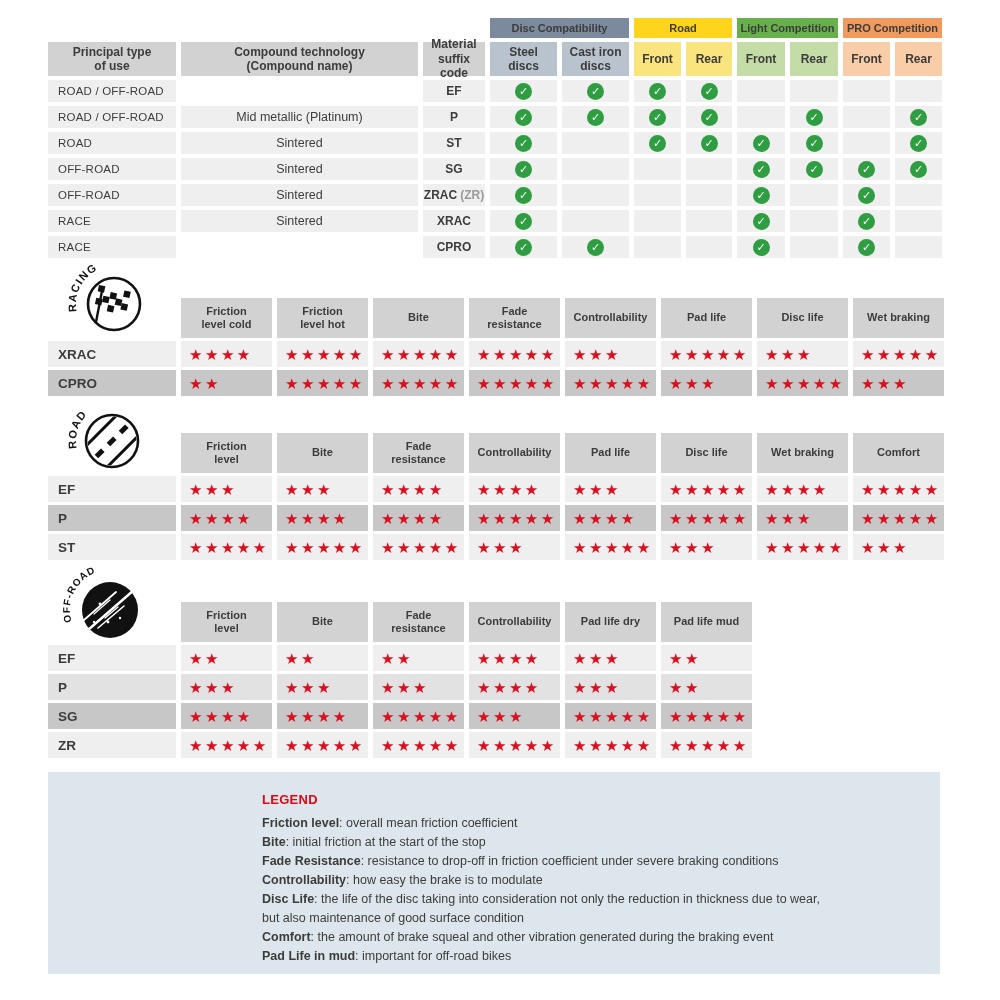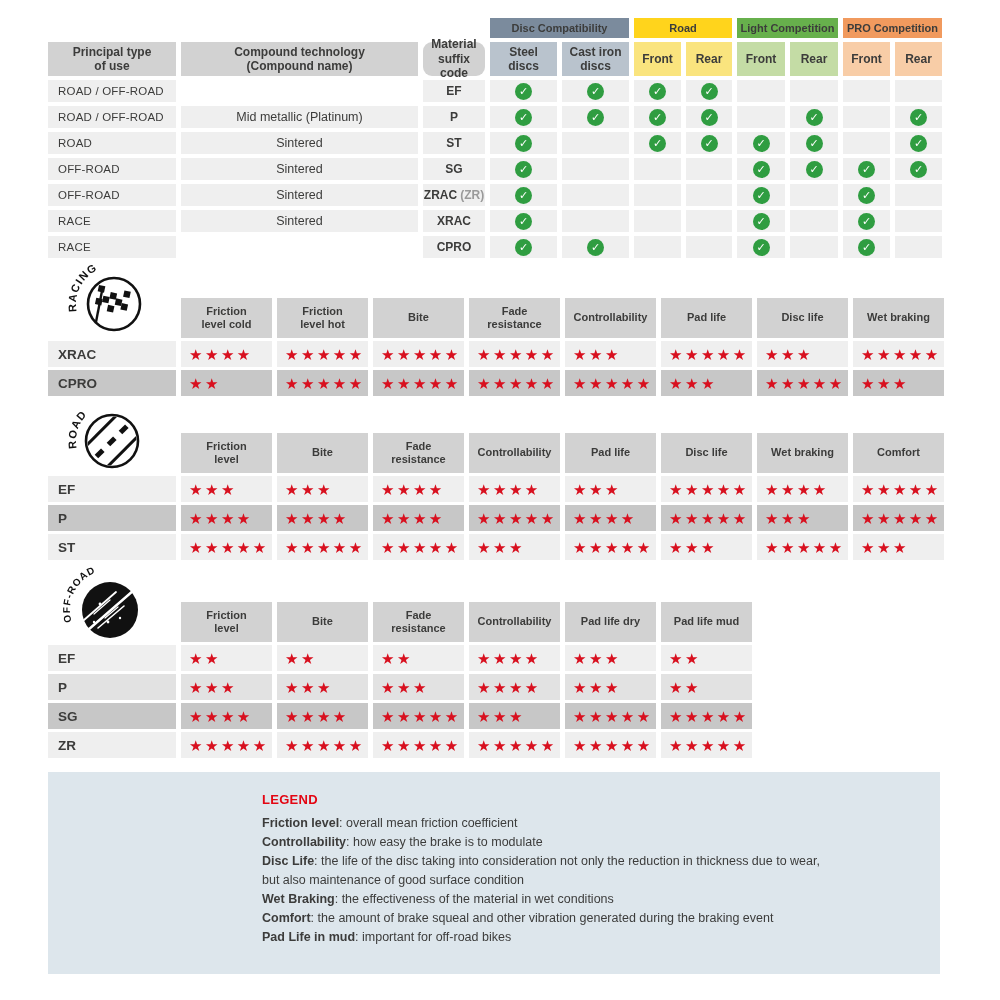--- a/index.html
+++ b/index.html
@@ -49,21 +49,21 @@
 
   <div id="compat-grid" class="compat-grid">
       <div class="c ghead" style="grid-area: 1 / 4 / auto / span 2; background: rgb(123, 139, 157);">Disc Compatibility</div>
       <div class="c ghead" style="grid-area: 1 / 6 / auto / span 2; background: rgb(255, 212, 28);">Road</div>
       <div class="c ghead" style="grid-area: 1 / 8 / auto / span 2; background: rgb(103, 176, 76);">Light Competition</div>
       <div class="c ghead" style="grid-area: 1 / 10 / auto / span 2; background: rgb(241, 154, 94);">PRO Competition</div>
       <div class="c shead pre" style="grid-area: 2 / 1;">Principal type
 of use</div>
       <div class="c shead pre" style="grid-area: 2 / 2;">Compound technology
 (Compound name)</div>
-      <div class="c shead pre" style="grid-area: 2 / 3; border-radius: 9px;">Material
+      <div class="c shead pre" style="grid-area: 2 / 3;">Material
 suffix code</div>
       <div class="c subhead pre" style="grid-area: 2 / 4; background: rgb(185, 195, 205);">Steel
 discs</div>
       <div class="c subhead pre" style="grid-area: 2 / 5; background: rgb(185, 195, 205);">Cast iron
 discs</div>
       <div class="c subhead pre" style="grid-area: 2 / 6; background: rgb(250, 228, 126);">Front</div>
       <div class="c subhead pre" style="grid-area: 2 / 7; background: rgb(250, 228, 126);">Rear</div>
       <div class="c subhead pre" style="grid-area: 2 / 8; background: rgb(196, 220, 165);">Front</div>
       <div class="c subhead pre" style="grid-area: 2 / 9; background: rgb(196, 220, 165);">Rear</div>
       <div class="c subhead pre" style="grid-area: 2 / 10; background: rgb(248, 205, 167);">Front</div>
@@ -520,23 +520,24 @@
           <div class="stars">★★★★★</div>
         </div>
       </div>
   </section>
 
   <div id="legend">
     <div class="lg-inner">
       <div class="lg-title">LEGEND</div>
       <div id="lg-items">
           <div class="lg-item"><b>Friction level</b>: overall mean friction coefficient</div>
+          <div class="lg-item"><b>Bite</b>: initial friction at the start of the stop</div>
+          <div class="lg-item"><b>Fade Resistance</b>: resistance to drop-off in friction coefficient under severe braking conditions</div>
           <div class="lg-item"><b>Controllability</b>: how easy the brake is to modulate</div>
           <div class="lg-item"><b>Disc Life</b>: the life of the disc taking into consideration not only the reduction in thickness due to wear,
 but also maintenance of good surface condition</div>
-          <div class="lg-item"><b>Wet Braking</b>: the effectiveness of the material in wet conditions</div>
           <div class="lg-item"><b>Comfort</b>: the amount of brake squeal and other vibration generated during the braking event</div>
           <div class="lg-item"><b>Pad Life in mud</b>: important for off-road bikes</div>
         </div>
     </div>
   </div>
 
 </div>
 
 </body></html>

